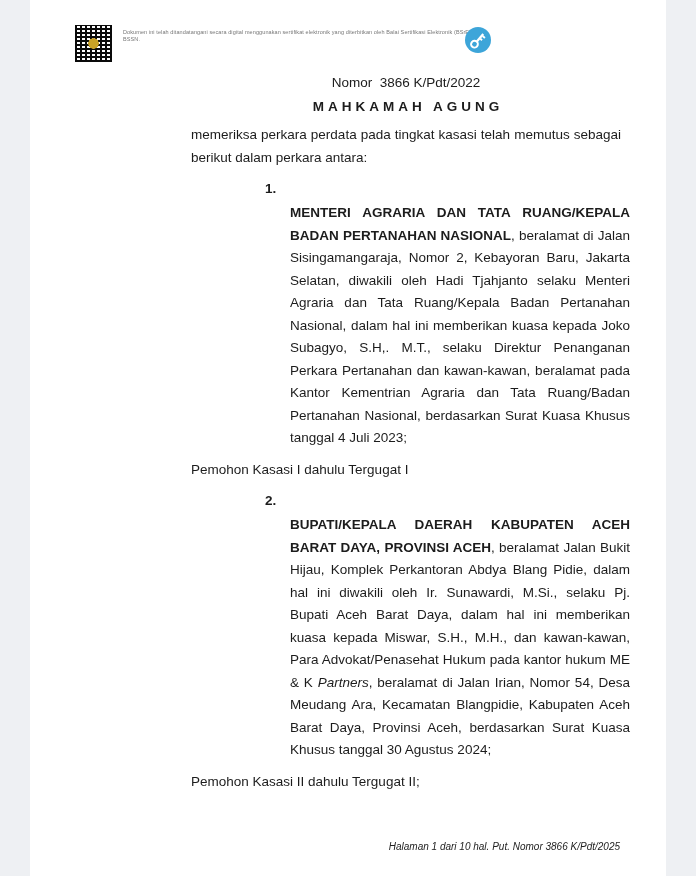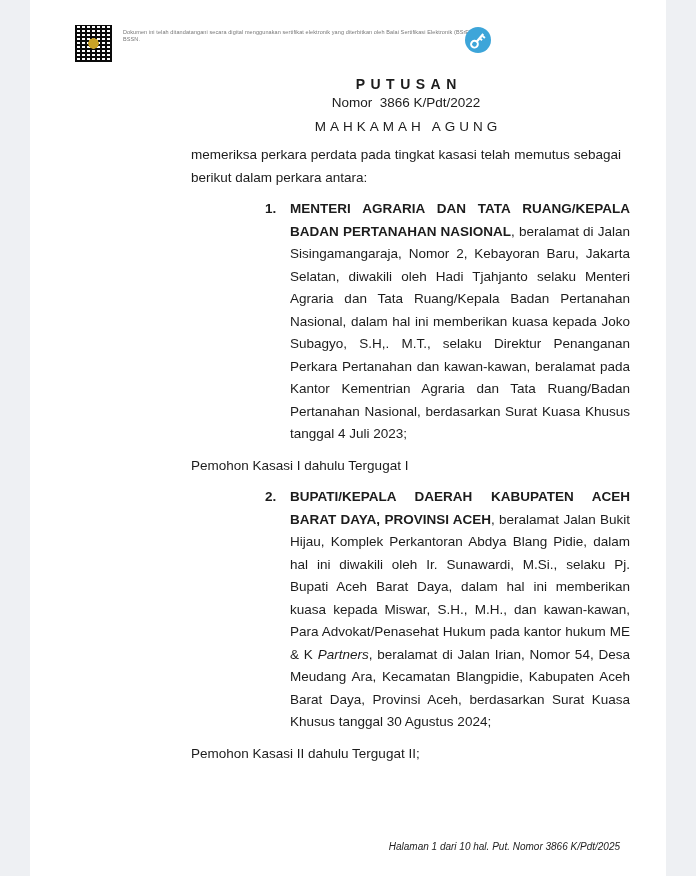--- a/index.html
+++ b/index.html
@@ -38,27 +38,27 @@
   
   .content{
     position:absolute;left:152px;top:0;
     width:448px;
     padding-top:76px;
   }
   .content p{margin:9px;}
   .t1{text-align:center;font-weight:bold;font-size:14px;letter-spacing:5.5px;text-indent:5.5px;line-height:16px;margin:0 0 4px 0 !important;}
   .t2{text-align:center;font-size:13.5px;line-height:14px;margin:0 0 10px 0 !important;white-space:pre-wrap;}
   .t3{text-align:center;font-weight:bold;font-size:13.5px;letter-spacing:0.3px;line-height:14px;margin:0 0 11px 0 !important;}
-  .t4{text-align:center;font-weight:normal;font-size:13.5px;letter-spacing:4px;text-indent:4px;line-height:14px;margin:0 0 10px 0 !important;}
+  .t4{text-align:center;font-weight:bold;font-size:13.5px;letter-spacing:4px;text-indent:4px;line-height:14px;margin:0 0 10px 0 !important;}
 
   .bodytext{font-size:13.5px;line-height:22.5px;}
   .intro{text-align:justify;}
   .party{display:flex;margin-left:83px;}
   .party .num{flex:none;width:25px;font-weight:bold;}
-  .party .ptext{flex:1;text-align:justify;}
+  .party .ptext{flex:1;text-align:justify;margin-top:24px;}
   .status{margin-left:84px;}
   .lawan{margin-left:84px;width:364px;text-align:center;letter-spacing:3.5px;}
   .respondent{margin-left:88px;text-align:justify;}
   b{font-weight:bold;}
   .it{font-style:italic;}
   
   .footer{
     position:absolute;right:46px;bottom:24px;
     font-size:10px;font-style:italic;color:#222;
   }
@@ -76,21 +76,20 @@
       <g fill="#ffffff" transform="rotate(40 14 14)">
         <circle cx="14" cy="19.5" r="3.4" fill="none" stroke="#ffffff" stroke-width="2"></circle>
         <rect x="13" y="6" width="2.2" height="10.5"></rect>
         <rect x="15" y="7" width="3" height="2"></rect>
         <rect x="15" y="10.5" width="2.2" height="2"></rect>
       </g>
     </svg>
   </div>
 
   <div class="content bodytext">
-    <p class="t1">PUTUSAN</p>
     <p class="t2">Nomor  3866 K/Pdt/2022</p>
     <p class="t4">MAHKAMAH AGUNG</p>
 
     <p class="intro">memeriksa perkara perdata pada tingkat kasasi telah memutus sebagai berikut dalam perkara antara:</p>
 
     <div class="party">
       <span class="num">1.</span>
       <span class="ptext"><b>MENTERI AGRARIA DAN TATA RUANG/KEPALA BADAN PERTANAHAN NASIONAL</b><span>, beralamat di Jalan Sisingamangaraja, Nomor 2, Kebayoran Baru, Jakarta Selatan, diwakili oleh Hadi Tjahjanto selaku Menteri Agraria dan Tata Ruang/Kepala Badan Pertanahan Nasional, dalam hal ini memberikan kuasa kepada Joko Subagyo, S.H,. M.T., selaku Direktur Penanganan Perkara Pertanahan dan kawan-kawan, beralamat pada Kantor Kementrian Agraria dan Tata Ruang/Badan Pertanahan Nasional, berdasarkan Surat Kuasa Khusus tanggal 4 Juli 2023;</span></span>
     </div>
     <p class="status">Pemohon Kasasi I dahulu Tergugat I</p>

